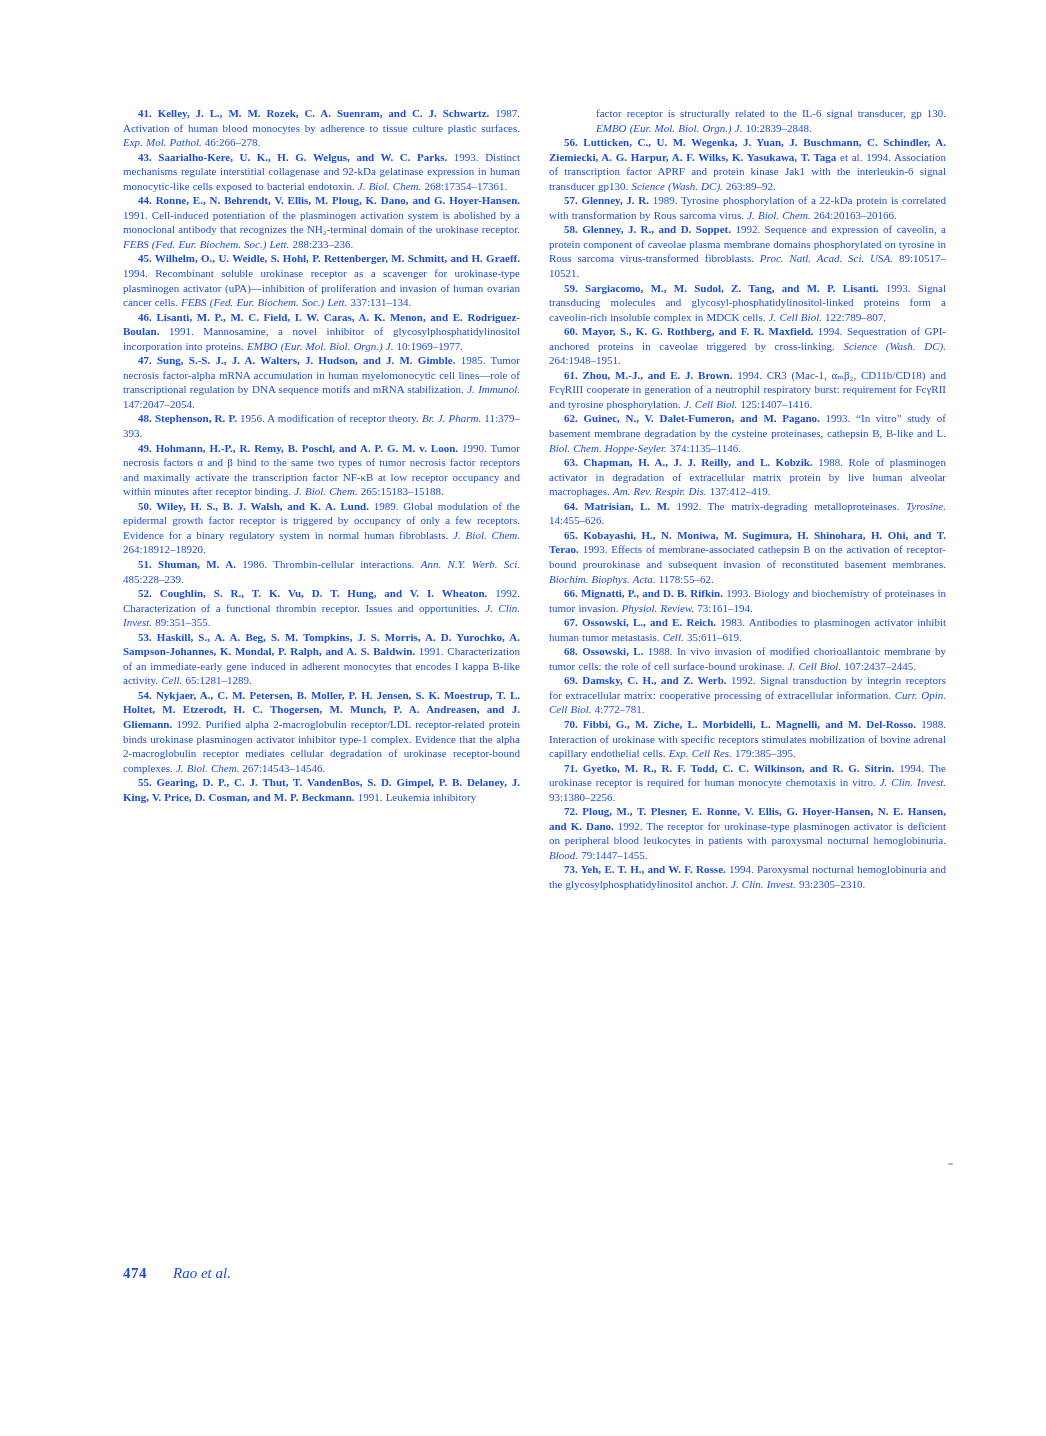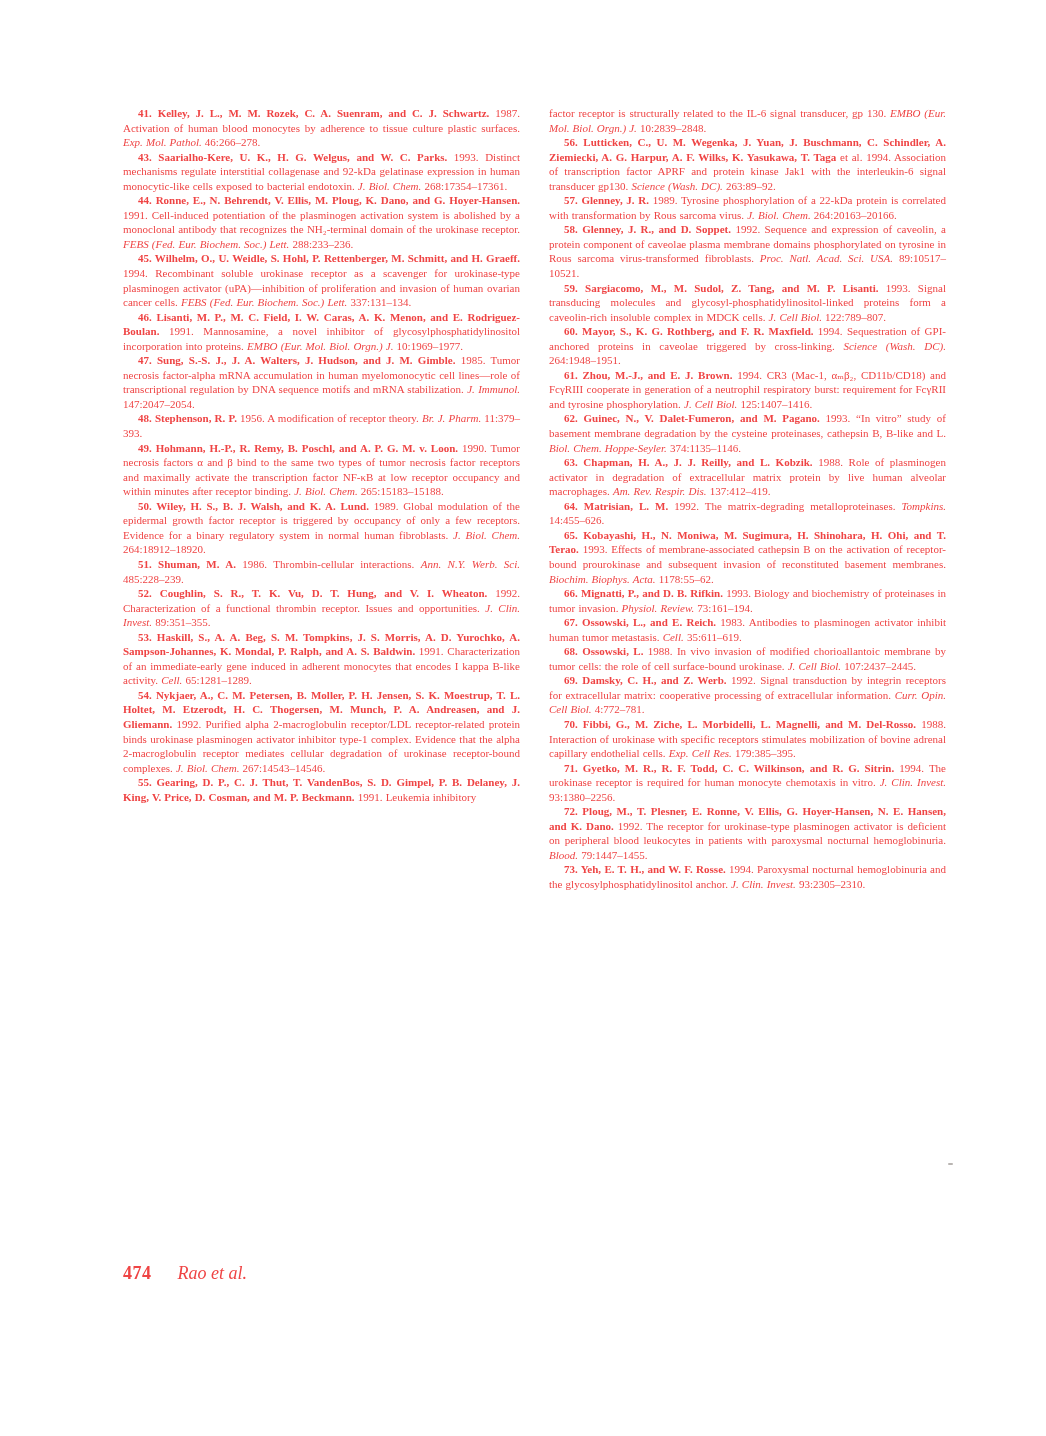--- a/index.html
+++ b/index.html
@@ -1,20 +1,20 @@
 <!DOCTYPE html>
 <html><head>
 <meta charset="utf-8">
 <style>
   html, body { margin:0; padding:0; background:#ffffff; }
   .page {
     position:relative;
     width:1046px; height:1436px;
     background:#ffffff;
-    color:#ef4444;
+    color:#1d4ed8;
     font-family:"Liberation Serif","DejaVu Serif",serif;
     overflow:hidden;
   }
   .columns {
     position:absolute;
     left:123px; top:106px;
     width:824px;
     display:flex;
     gap:29px;
   }
@@ -22,28 +22,28 @@
     width:397px;
     font-size:11px;
     line-height:14.55px;
     word-spacing:0.4px;
   }
   .ref {
     margin:0;
     text-indent:15px;
     text-align:justify;
   }
-  .ref.cont { text-indent:0; }
+  .ref.cont { text-indent:0;margin-left:47px; }
   .seg-b { font-weight:700; }
   .seg-i { font-style:italic; }
   .seg-n { }
   .footer {
     position:absolute;
     left:123px; top:1266px;
-    font-size:18px;
+    font-size:15px;
     line-height:15px;
   }
   .pagenum { font-weight:700; letter-spacing:0.5px; }
   .running { font-style:italic; margin-left:26px; }
   .speck {
     position:absolute;
     left:948px; top:1163px;
     width:5px; height:2px;
     background:#b9b5b2;
     border-radius:1px;
@@ -73,21 +73,21 @@
     <div class="col" id="col-right">
         <p class="ref cont"><span class="seg-n">factor receptor is structurally related to the IL-6 signal transducer, gp 130. </span><span class="seg-i">EMBO (Eur. Mol. Biol. Orgn.) J.</span><span class="seg-n"> 10:2839–2848.</span></p>
         <p class="ref"><span class="seg-b">56. Lutticken, C., U. M. Wegenka, J. Yuan, J. Buschmann, C. Schindler, A. Ziemiecki, A. G. Harpur, A. F. Wilks, K. Yasukawa, T. Taga</span><span class="seg-n"> et al. 1994. Association of transcription factor APRF and protein kinase Jak1 with the interleukin-6 signal transducer gp130. </span><span class="seg-i">Science (Wash. DC).</span><span class="seg-n"> 263:89–92.</span></p>
         <p class="ref"><span class="seg-b">57. Glenney, J. R.</span><span class="seg-n"> 1989. Tyrosine phosphorylation of a 22-kDa protein is correlated with transformation by Rous sarcoma virus. </span><span class="seg-i">J. Biol. Chem.</span><span class="seg-n"> 264:20163–20166.</span></p>
         <p class="ref"><span class="seg-b">58. Glenney, J. R., and D. Soppet.</span><span class="seg-n"> 1992. Sequence and expression of caveolin, a protein component of caveolae plasma membrane domains phosphorylated on tyrosine in Rous sarcoma virus-transformed fibroblasts. </span><span class="seg-i">Proc. Natl. Acad. Sci. USA.</span><span class="seg-n"> 89:10517–10521.</span></p>
         <p class="ref"><span class="seg-b">59. Sargiacomo, M., M. Sudol, Z. Tang, and M. P. Lisanti.</span><span class="seg-n"> 1993. Signal transducing molecules and glycosyl-phosphatidylinositol-linked proteins form a caveolin-rich insoluble complex in MDCK cells. </span><span class="seg-i">J. Cell Biol.</span><span class="seg-n"> 122:789–807.</span></p>
         <p class="ref"><span class="seg-b">60. Mayor, S., K. G. Rothberg, and F. R. Maxfield.</span><span class="seg-n"> 1994. Sequestration of GPI-anchored proteins in caveolae triggered by cross-linking. </span><span class="seg-i">Science (Wash. DC).</span><span class="seg-n"> 264:1948–1951.</span></p>
         <p class="ref"><span class="seg-b">61. Zhou, M.-J., and E. J. Brown.</span><span class="seg-n"> 1994. CR3 (Mac-1, αₘβ₂, CD11b/CD18) and FcγRIII cooperate in generation of a neutrophil respiratory burst: requirement for FcγRII and tyrosine phosphorylation. </span><span class="seg-i">J. Cell Biol.</span><span class="seg-n"> 125:1407–1416.</span></p>
         <p class="ref"><span class="seg-b">62. Guinec, N., V. Dalet-Fumeron, and M. Pagano.</span><span class="seg-n"> 1993. “In vitro” study of basement membrane degradation by the cysteine proteinases, cathepsin B, B-like and L. </span><span class="seg-i">Biol. Chem. Hoppe-Seyler.</span><span class="seg-n"> 374:1135–1146.</span></p>
         <p class="ref"><span class="seg-b">63. Chapman, H. A., J. J. Reilly, and L. Kobzik.</span><span class="seg-n"> 1988. Role of plasminogen activator in degradation of extracellular matrix protein by live human alveolar macrophages. </span><span class="seg-i">Am. Rev. Respir. Dis.</span><span class="seg-n"> 137:412–419.</span></p>
-        <p class="ref"><span class="seg-b">64. Matrisian, L. M.</span><span class="seg-n"> 1992. The matrix-degrading metalloproteinases. </span><span class="seg-i">Tompkins.</span><span class="seg-n"> 14:455–626.</span></p>
+        <p class="ref"><span class="seg-b">64. Matrisian, L. M.</span><span class="seg-n"> 1992. The matrix-degrading metalloproteinases. </span><span class="seg-i">Tyrosine.</span><span class="seg-n"> 14:455–626.</span></p>
         <p class="ref"><span class="seg-b">65. Kobayashi, H., N. Moniwa, M. Sugimura, H. Shinohara, H. Ohi, and T. Terao.</span><span class="seg-n"> 1993. Effects of membrane-associated cathepsin B on the activation of receptor-bound prourokinase and subsequent invasion of reconstituted basement membranes. </span><span class="seg-i">Biochim. Biophys. Acta.</span><span class="seg-n"> 1178:55–62.</span></p>
         <p class="ref"><span class="seg-b">66. Mignatti, P., and D. B. Rifkin.</span><span class="seg-n"> 1993. Biology and biochemistry of proteinases in tumor invasion. </span><span class="seg-i">Physiol. Review.</span><span class="seg-n"> 73:161–194.</span></p>
         <p class="ref"><span class="seg-b">67. Ossowski, L., and E. Reich.</span><span class="seg-n"> 1983. Antibodies to plasminogen activator inhibit human tumor metastasis. </span><span class="seg-i">Cell.</span><span class="seg-n"> 35:611–619.</span></p>
         <p class="ref"><span class="seg-b">68. Ossowski, L.</span><span class="seg-n"> 1988. In vivo invasion of modified chorioallantoic membrane by tumor cells: the role of cell surface-bound urokinase. </span><span class="seg-i">J. Cell Biol.</span><span class="seg-n"> 107:2437–2445.</span></p>
         <p class="ref"><span class="seg-b">69. Damsky, C. H., and Z. Werb.</span><span class="seg-n"> 1992. Signal transduction by integrin receptors for extracellular matrix: cooperative processing of extracellular information. </span><span class="seg-i">Curr. Opin. Cell Biol.</span><span class="seg-n"> 4:772–781.</span></p>
         <p class="ref"><span class="seg-b">70. Fibbi, G., M. Ziche, L. Morbidelli, L. Magnelli, and M. Del-Rosso.</span><span class="seg-n"> 1988. Interaction of urokinase with specific receptors stimulates mobilization of bovine adrenal capillary endothelial cells. </span><span class="seg-i">Exp. Cell Res.</span><span class="seg-n"> 179:385–395.</span></p>
         <p class="ref"><span class="seg-b">71. Gyetko, M. R., R. F. Todd, C. C. Wilkinson, and R. G. Sitrin.</span><span class="seg-n"> 1994. The urokinase receptor is required for human monocyte chemotaxis in vitro. </span><span class="seg-i">J. Clin. Invest.</span><span class="seg-n"> 93:1380–2256.</span></p>
         <p class="ref"><span class="seg-b">72. Ploug, M., T. Plesner, E. Ronne, V. Ellis, G. Hoyer-Hansen, N. E. Hansen, and K. Dano.</span><span class="seg-n"> 1992. The receptor for urokinase-type plasminogen activator is deficient on peripheral blood leukocytes in patients with paroxysmal nocturnal hemoglobinuria. </span><span class="seg-i">Blood.</span><span class="seg-n"> 79:1447–1455.</span></p>
         <p class="ref"><span class="seg-b">73. Yeh, E. T. H., and W. F. Rosse.</span><span class="seg-n"> 1994. Paroxysmal nocturnal hemoglobinuria and the glycosylphosphatidylinositol anchor. </span><span class="seg-i">J. Clin. Invest.</span><span class="seg-n"> 93:2305–2310.</span></p>
       </div>

